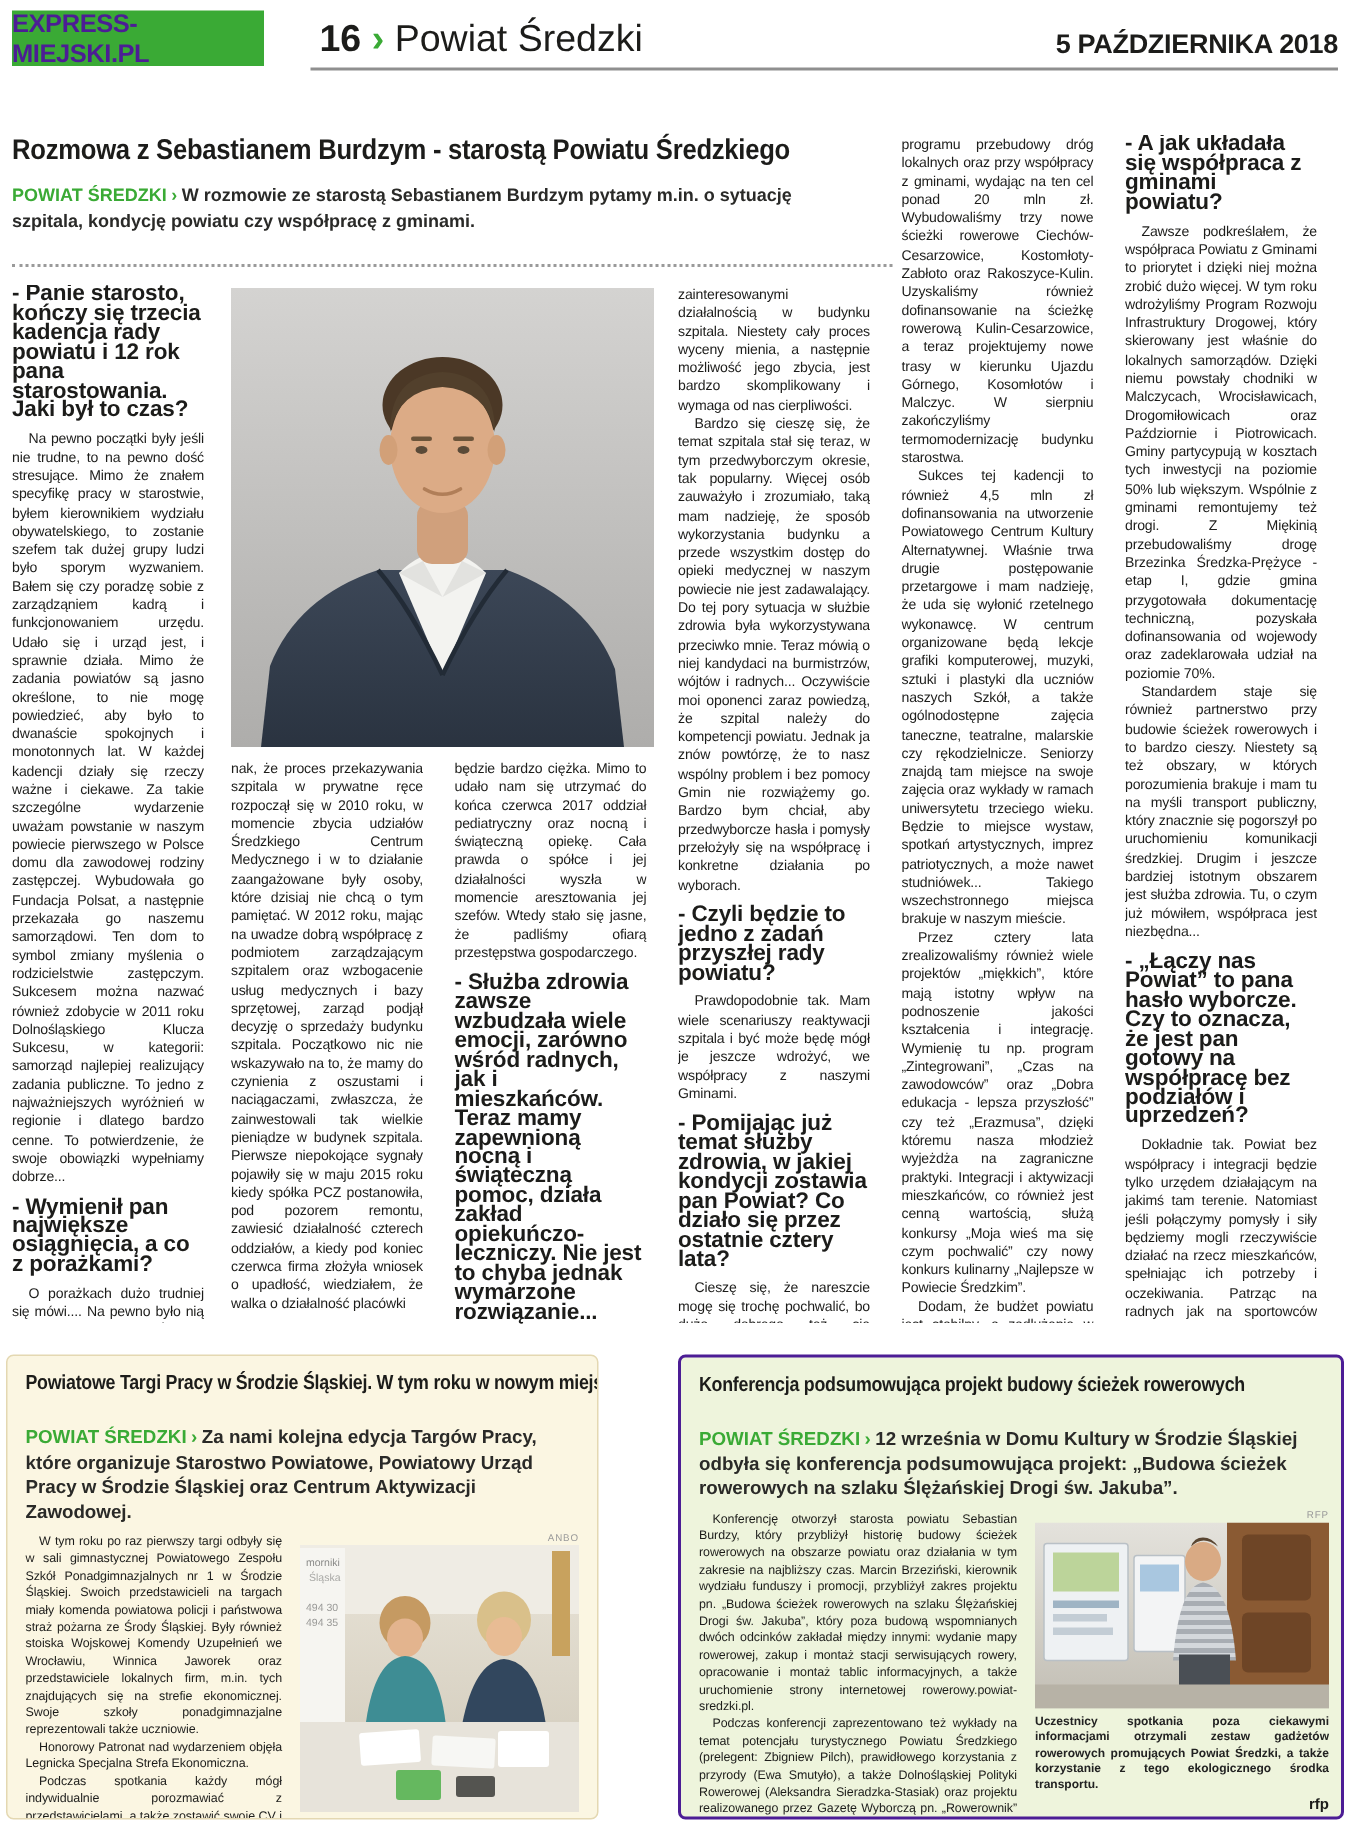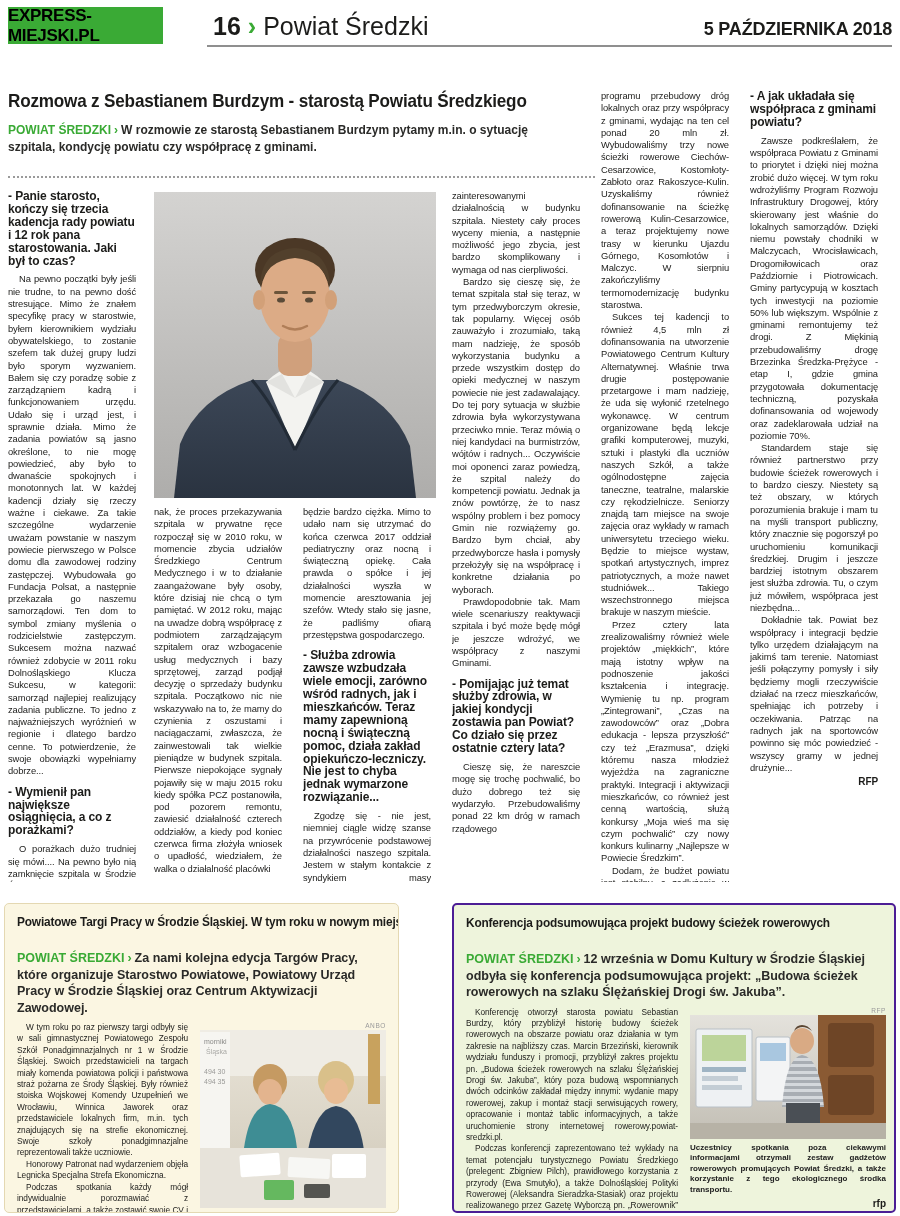--- a/index.html
+++ b/index.html
@@ -1,40 +1,40 @@
 <!DOCTYPE html>
 <html><head>
 <meta charset="utf-8">
 <style>
   html,body{margin:0;padding:0;background:#e9e9e9;}
   .page{position:relative;width:900px;height:1216px;background:#ffffff;margin:0 auto;
         font-family:"Liberation Sans","DejaVu Sans",sans-serif;color:#1c1c1a;overflow:hidden;}
   .abs{position:absolute;}
 
   
-  .brandbox{left:8px;top:7px;width:155px;height:37px;background:#3aaa35;color:#000000;
+  .brandbox{left:8px;top:7px;width:168px;height:37px;background:#3aaa35;color:#4c1d95;
             display:flex;align-items:center;justify-content:center;font-weight:700;
             font-size:17px;letter-spacing:-0.3px;}
   .pageinfo{left:213px;top:12px;font-size:25px;white-space:nowrap;}
   .pageinfo .num{font-weight:700;}
   .pageinfo .chev{color:#3aaa35;font-weight:700;margin:0 7px;}
   .issuedate{right:8px;top:19px;font-size:18px;font-weight:700;letter-spacing:-0.2px;}
   .headrule{left:207px;top:45px;width:685px;height:2px;background:#8f8f8f;}
 
   
   .headline{left:8px;top:90px;font-size:19px;font-weight:700;white-space:nowrap;
             transform:scaleX(.9);transform-origin:0 50%;letter-spacing:-0.2px;}
   .mainlead{left:8px;top:122px;width:565px;font-size:12px;font-weight:700;line-height:17px;color:#2a2a28;}
   .kicker{color:#3aaa35;font-weight:700;}
   .ksep{color:#3aaa35;font-weight:700;margin:0 3px;}
   .dotrule{left:8px;top:176px;width:587px;border-top:2px dotted #9a9a9a;}
 
   .icol{width:128px;font-size:9.4px;line-height:12.3px;text-align:justify;overflow:hidden;letter-spacing:-0.1px;}
   .icol p{margin:0;}
-  .icol .p-q{font-weight:700;font-size:12px;line-height:12.9px;text-align:left;margin:8px 0 6px;}
+  .icol .p-q{font-weight:700;font-size:15px;line-height:12.9px;text-align:left;margin:8px 0 6px;}
   .icol p:first-child{margin-top:0;}
   .icol .p-a{text-indent:11px;}
   .icol .p-cont{text-indent:0;}
   .icol .p-sig{font-weight:700;font-size:10px;text-align:right;margin-top:2px;}
   .col1{left:8px;top:190px;height:692px;}
   .col2{left:154px;top:506px;height:378px;}
   .col3{left:303px;top:506px;height:378px;}
   .col4{left:452px;top:190px;height:692px;}
   .col5{left:601px;top:90px;height:792px;}
   .col6{left:750px;top:90px;height:792px;}
@@ -126,34 +126,36 @@
       <p class="p-cont">nak, że proces przekazywania szpitala w prywatne ręce rozpoczął się w 2010 roku, w momencie zbycia udziałów Średzkiego Centrum Medycznego i w to działanie zaangażowane były osoby, które dzisiaj nie chcą o tym pamiętać. W 2012 roku, mając na uwadze dobrą współpracę z podmiotem zarządzającym szpitalem oraz wzbogacenie usług medycznych i bazy sprzętowej, zarząd podjął decyzję o sprzedaży budynku szpitala. Początkowo nic nie wskazywało na to, że mamy do czynienia z oszustami i naciągaczami, zwłaszcza, że zainwestowali tak wielkie pieniądze w budynek szpitala. Pierwsze niepokojące sygnały pojawiły się w maju 2015 roku kiedy spółka PCZ postanowiła, pod pozorem remontu, zawiesić działalność czterech oddziałów, a kiedy pod koniec czerwca firma złożyła wniosek o upadłość, wiedziałem, że walka o działalność placówki</p>
     </div>
   <div class="abs icol col3">
       <p class="p-cont">będzie bardzo ciężka. Mimo to udało nam się utrzymać do końca czerwca 2017 oddział pediatryczny oraz nocną i świąteczną opiekę. Cała prawda o spółce i jej działalności wyszła w momencie aresztowania jej szefów. Wtedy stało się jasne, że padliśmy ofiarą przestępstwa gospodarczego.</p>
       <p class="p-q">- Służba zdrowia zawsze wzbudzała wiele emocji, zarówno wśród radnych, jak i mieszkańców. Teraz mamy zapewnioną nocną i świąteczną pomoc, działa zakład opiekuńczo-leczniczy. Nie jest to chyba jednak wymarzone rozwiązanie...</p>
       <p class="p-a">Zgodzę się - nie jest, niemniej ciągle widzę szanse na przywrócenie podstawowej działalności naszego szpitala. Jestem w stałym kontakcie z syndykiem masy upadłościowej, rozmawiam również z podmiotami medycznymi</p>
     </div>
   <div class="abs icol col4">
       <p class="p-cont">zainteresowanymi działalnością w budynku szpitala. Niestety cały proces wyceny mienia, a następnie możliwość jego zbycia, jest bardzo skomplikowany i wymaga od nas cierpliwości.</p>
       <p class="p-a">Bardzo się cieszę się, że temat szpitala stał się teraz, w tym przedwyborczym okresie, tak popularny. Więcej osób zauważyło i zrozumiało, taką mam nadzieję, że sposób wykorzystania budynku a przede wszystkim dostęp do opieki medycznej w naszym powiecie nie jest zadawalający. Do tej pory sytuacja w służbie zdrowia była wykorzystywana przeciwko mnie. Teraz mówią o niej kandydaci na burmistrzów, wójtów i radnych... Oczywiście moi oponenci zaraz powiedzą, że szpital należy do kompetencji powiatu. Jednak ja znów powtórzę, że to nasz wspólny problem i bez pomocy Gmin nie rozwiążemy go. Bardzo bym chciał, aby przedwyborcze hasła i pomysły przełożyły się na współpracę i konkretne działania po wyborach.</p>
+      <p class="p-q">- Czyli będzie to jedno z zadań przyszłej rady powiatu?</p>
       <p class="p-a">Prawdopodobnie tak. Mam wiele scenariuszy reaktywacji szpitala i być może będę mógł je jeszcze wdrożyć, we współpracy z naszymi Gminami.</p>
       <p class="p-q">- Pomijając już temat służby zdrowia, w jakiej kondycji zostawia pan Powiat? Co działo się przez ostatnie cztery lata?</p>
       <p class="p-a">Cieszę się, że nareszcie mogę się trochę pochwalić, bo dużo dobrego też się wydarzyło. Przebudowaliśmy ponad 22 km dróg w ramach rządowego</p>
     </div>
   <div class="abs icol col5">
       <p class="p-cont">programu przebudowy dróg lokalnych oraz przy współpracy z gminami, wydając na ten cel ponad 20 mln zł. Wybudowaliśmy trzy nowe ścieżki rowerowe Ciechów-Cesarzowice, Kostomłoty-Zabłoto oraz Rakoszyce-Kulin. Uzyskaliśmy również dofinansowanie na ścieżkę rowerową Kulin-Cesarzowice, a teraz projektujemy nowe trasy w kierunku Ujazdu Górnego, Kosomłotów i Malczyc. W sierpniu zakończyliśmy termomodernizację budynku starostwa.</p>
       <p class="p-a">Sukces tej kadencji to również 4,5 mln zł dofinansowania na utworzenie Powiatowego Centrum Kultury Alternatywnej. Właśnie trwa drugie postępowanie przetargowe i mam nadzieję, że uda się wyłonić rzetelnego wykonawcę. W centrum organizowane będą lekcje grafiki komputerowej, muzyki, sztuki i plastyki dla uczniów naszych Szkół, a także ogólnodostępne zajęcia taneczne, teatralne, malarskie czy rękodzielnicze. Seniorzy znajdą tam miejsce na swoje zajęcia oraz wykłady w ramach uniwersytetu trzeciego wieku. Będzie to miejsce wystaw, spotkań artystycznych, imprez patriotycznych, a może nawet studniówek... Takiego wszechstronnego miejsca brakuje w naszym mieście.</p>
       <p class="p-a">Przez cztery lata zrealizowaliśmy również wiele projektów „miękkich”, które mają istotny wpływ na podnoszenie jakości kształcenia i integrację. Wymienię tu np. program „Zintegrowani”, „Czas na zawodowców” oraz „Dobra edukacja - lepsza przyszłość” czy też „Erazmusa”, dzięki któremu nasza młodzież wyjeżdża na zagraniczne praktyki. Integracji i aktywizacji mieszkańców, co również jest cenną wartością, służą konkursy „Moja wieś ma się czym pochwalić” czy nowy konkurs kulinarny „Najlepsze w Powiecie Średzkim”.</p>
       <p class="p-a">Dodam, że budżet powiatu jest stabilny, a zadłużenie w ciągu czterech lat zmalało o 3 mln zł.</p>
     </div>
   <div class="abs icol col6">
       <p class="p-q">- A jak układała się współpraca z gminami powiatu?</p>
       <p class="p-a">Zawsze podkreślałem, że współpraca Powiatu z Gminami to priorytet i dzięki niej można zrobić dużo więcej. W tym roku wdrożyliśmy Program Rozwoju Infrastruktury Drogowej, który skierowany jest właśnie do lokalnych samorządów. Dzięki niemu powstały chodniki w Malczycach, Wrocisławicach, Drogomiłowicach oraz Paździornie i Piotrowicach. Gminy partycypują w kosztach tych inwestycji na poziomie 50% lub większym. Wspólnie z gminami remontujemy też drogi. Z Miękinią przebudowaliśmy drogę Brzezinka Średzka-Prężyce - etap I, gdzie gmina przygotowała dokumentację techniczną, pozyskała dofinansowania od wojewody oraz zadeklarowała udział na poziomie 70%.</p>
       <p class="p-a">Standardem staje się również partnerstwo przy budowie ścieżek rowerowych i to bardzo cieszy. Niestety są też obszary, w których porozumienia brakuje i mam tu na myśli transport publiczny, który znacznie się pogorszył po uruchomieniu komunikacji średzkiej. Drugim i jeszcze bardziej istotnym obszarem jest służba zdrowia. Tu, o czym już mówiłem, współpraca jest niezbędna...</p>
+      <p class="p-q">- „Łączy nas Powiat” to pana hasło wyborcze. Czy to oznacza, że jest pan gotowy na współpracę bez podziałów i uprzedzeń?</p>
       <p class="p-a">Dokładnie tak. Powiat bez współpracy i integracji będzie tylko urzędem działającym na jakimś tam terenie. Natomiast jeśli połączymy pomysły i siły będziemy mogli rzeczywiście działać na rzecz mieszkańców, spełniając ich potrzeby i oczekiwania. Patrząc na radnych jak na sportowców powinno się móc powiedzieć - wszyscy gramy w jednej drużynie...</p>
       <p class="p-sig">RFP</p>
     </div>
 
   <div class="abs box boxL">
     <div class="btitle">Powiatowe Targi Pracy w Środzie Śląskiej. W tym roku w nowym miejscu</div>
     <div class="blead">
       <span class="kicker">POWIAT ŚREDZKI</span><span class="ksep">›</span><span>Za nami kolejna edycja Targów Pracy, które organizuje Starostwo Powiatowe, Powiatowy Urząd Pracy w Środzie Śląskiej oraz Centrum Aktywizacji Zawodowej.</span>
     </div>
     <div class="brow">

